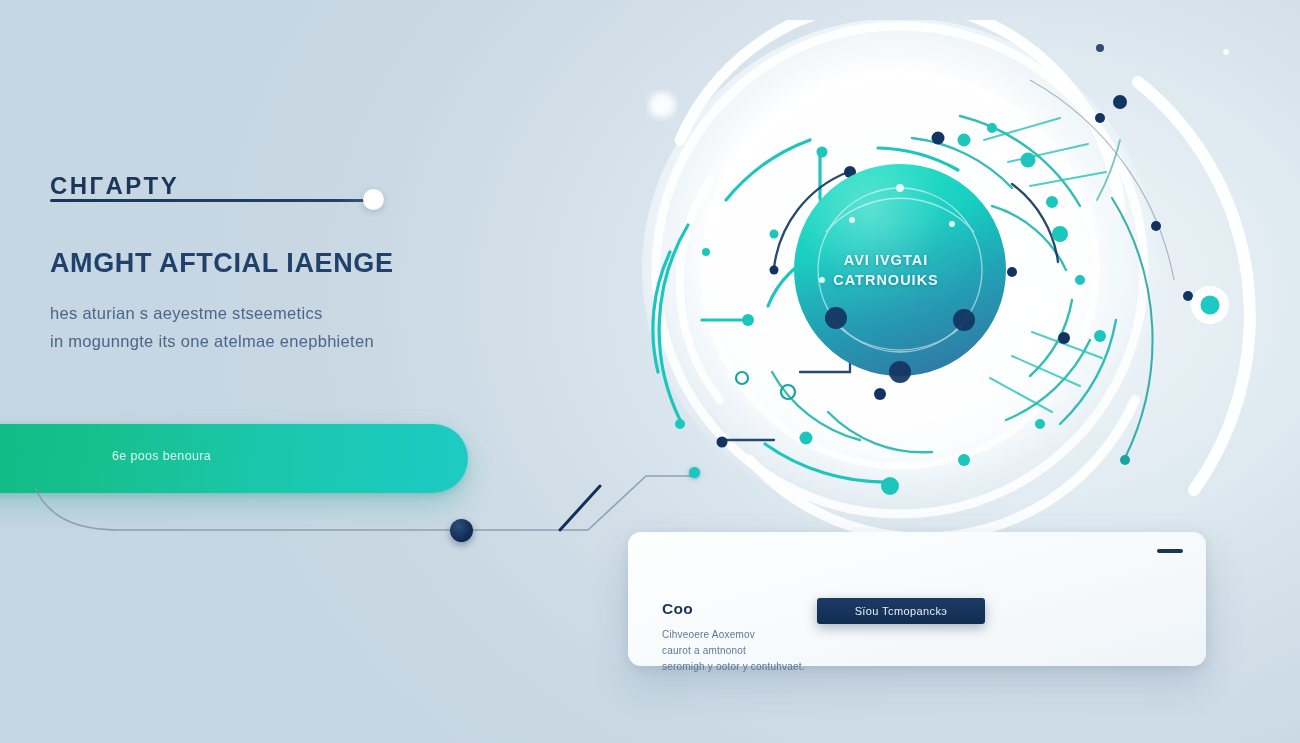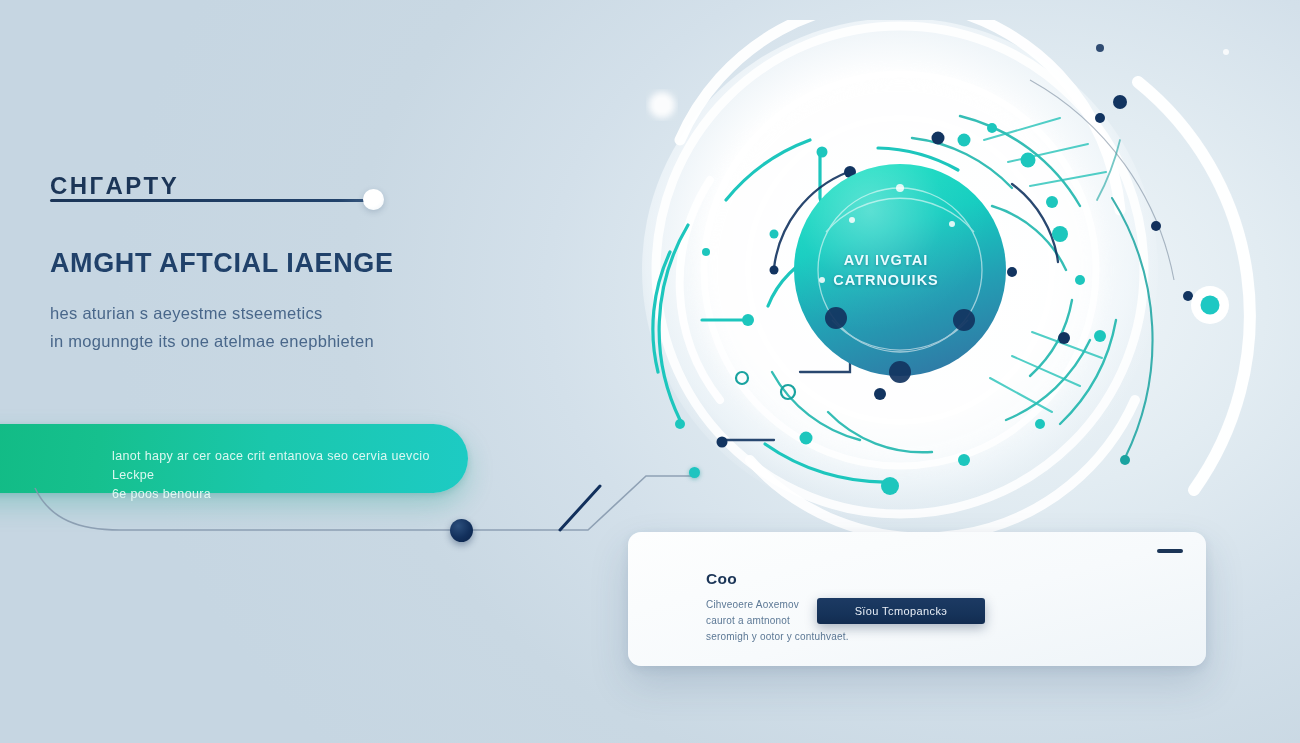--- a/index.html
+++ b/index.html
@@ -73,21 +73,21 @@
     box-shadow:0 18px 38px rgba(40,70,105,.17),0 3px 10px rgba(40,70,105,.10);
   }
   .card-dash{
     position:absolute;left:1157px;top:549px;width:26px;height:4px;border-radius:2px;
     background:#1b3557;
   }
   .col{position:absolute;}
   .col-title{font-size:15.5px;font-weight:700;color:#1b3557;letter-spacing:.3px;}
   .col-body{margin-top:9px;font-size:10px;line-height:16px;color:#5c7895;letter-spacing:.2px;}
   .col-body span{display:block;}
-  .col-left{left:662px;top:570px;width:160px;margin-left:44px;}
+  .col-left{left:662px;top:600px;width:160px;}
   .col-right{left:1046px;top:578px;width:168px;}
   .center-col{position:absolute;left:860px;top:571px;width:190px;text-align:left;margin-top:36px;}
   .center-label{font-size:13px;font-weight:700;color:#1b3557;letter-spacing:.5px;}
   .cta{
     position:absolute;left:817px;top:598px;width:168px;height:26px;border-radius:3px;
     background:linear-gradient(180deg,#1c3a63 0%,#16335a 60%,#122c50 100%);
     box-shadow:0 4px 12px rgba(20,45,80,.34);
     display:flex;align-items:center;justify-content:center;
     color:#e8eef6;font-size:11px;letter-spacing:.4px;
   }
@@ -267,21 +267,20 @@
   <div class="rule"></div>
   <div class="rule-dot"></div>
   <div class="headline">AMGHT AFTCIAL IAENGE</div>
   <div class="sub">
     <span>hes aturian s aeyestme stseemetics</span>
     <span>in mogunngte its one atelmae enepbhieten</span>
   </div>
 
   <div class="pill"></div>
   <div class="pill-text">
-    <span>lanot hapy ar cer oace crit entanova seo cervia uevcio Leckpe</span>
     <span>6e poos benoura</span>
   </div>
 
   <svg class="connector" viewBox="0 0 1300 743">
     <path d="M 35 488 C 50 520, 80 530, 120 530 L 588 530 L 646 476 L 694 476" fill="none" stroke="#8295aa" stroke-width="1.6" opacity="0.85"></path>
     <path d="M 560 530 L 600 486" fill="none" stroke="#12305c" stroke-width="3" stroke-linecap="round"></path>
   </svg>
   <div class="node-navy"></div>
   <div class="node-teal"></div>
 

